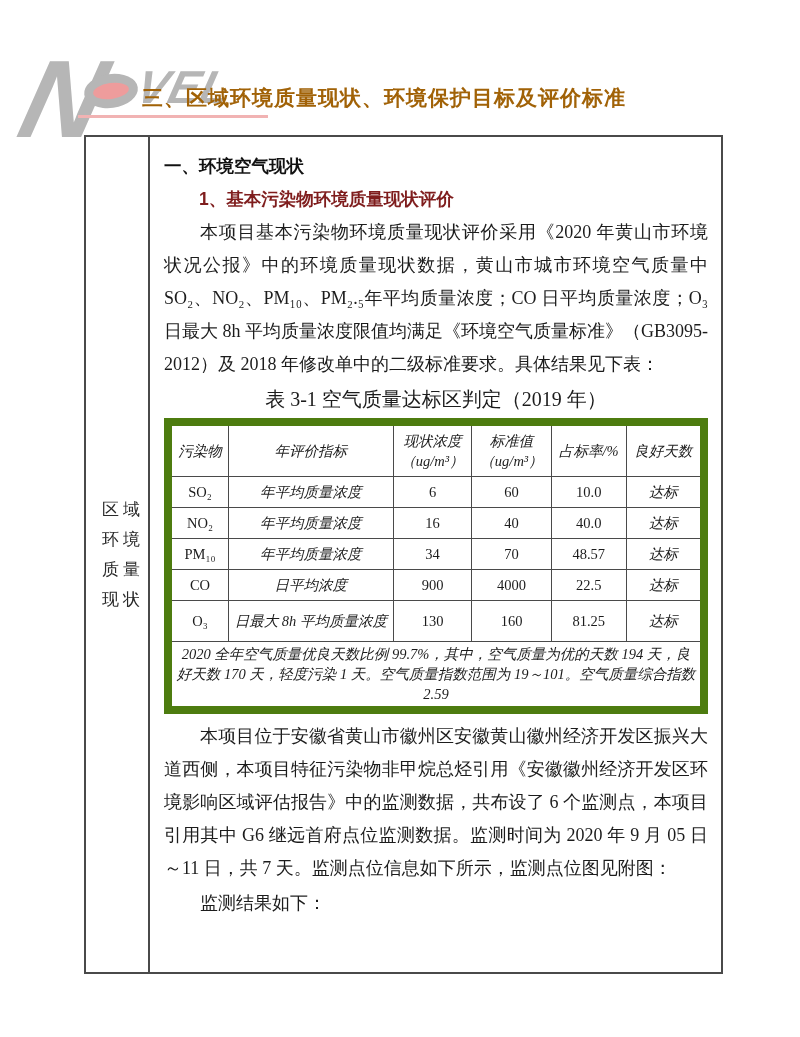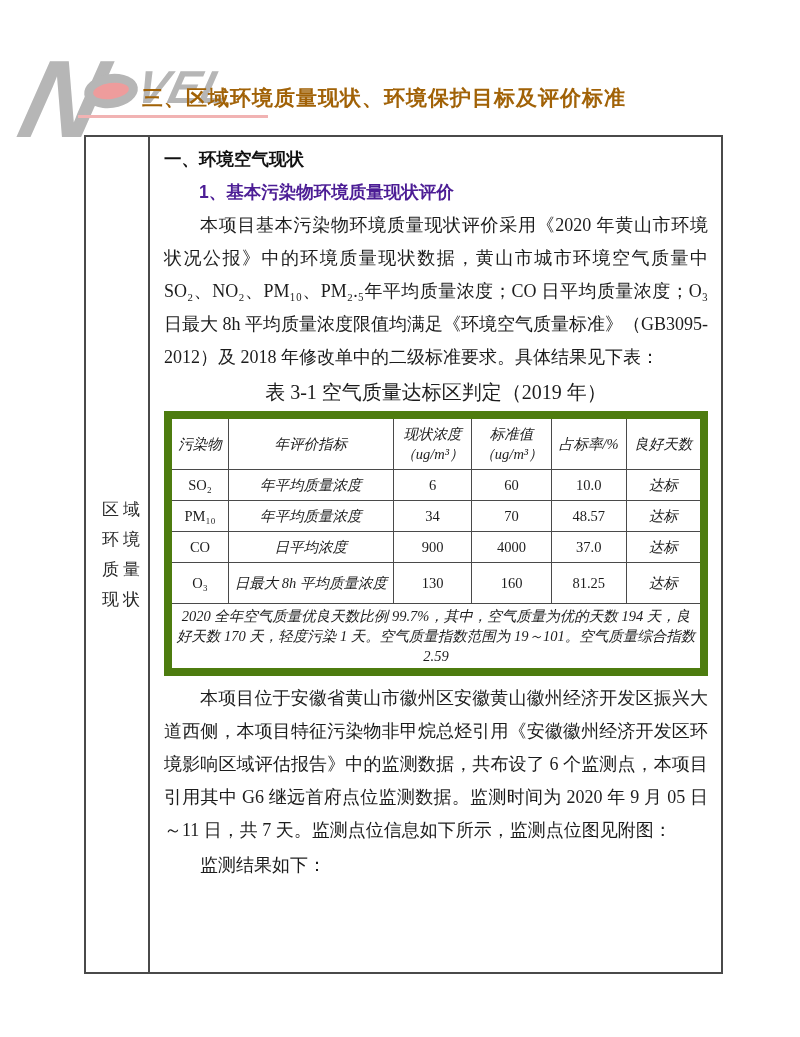--- a/index.html
+++ b/index.html
@@ -20,26 +20,26 @@
   .doc-title{position:absolute;left:64px;top:84px;width:640px;z-index:3;text-align:center;
              font-family:"Liberation Sans","DejaVu Sans",sans-serif;font-weight:bold;font-size:21px;
              letter-spacing:1px;color:#a16207;}
 
   
   .box{position:absolute;left:84px;top:135px;width:635px;height:835px;border:2px solid #4a4a4a;
        display:flex;z-index:3;background:#fff;}
   .side{width:50px;border-right:2px solid #4a4a4a;display:flex;align-items:center;justify-content:center;padding-left:12px;}
   .side-label{width:44px;font-size:17px;line-height:30px;letter-spacing:4px;text-align:center;
               word-break:break-all;color:#2a2a2a;}
-  .content{flex:1;padding:7px 13px 0 14px;overflow:hidden;}
+  .content{flex:1;padding:14px 13px 0 14px;overflow:hidden;}
 
   .h1{font-family:"Liberation Sans","DejaVu Sans",sans-serif;font-weight:bold;font-size:17.5px;
       line-height:30px;margin:0;color:#111;}
   .h2{font-family:"Liberation Sans","DejaVu Sans",sans-serif;font-weight:bold;font-size:17.5px;
-      line-height:30px;margin:3px 0 0;text-indent:2em;color:#4c1d95;}
+      line-height:30px;margin:3px 0 0;text-indent:2em;color:#7f1d1d;}
   .body-p{font-size:18px;line-height:33px;margin:2px 0 0;text-align:justify;text-indent:2em;color:#1c1c1c;}
   .caption{font-size:20px;line-height:30px;text-align:center;margin:3px 0 4px;}
 
   
   table.air{width:100%;border-collapse:collapse;border:8px solid #4d7c0f;table-layout:fixed;}
   table.air th,table.air td{border:1px solid #4a4a4a;text-align:center;padding:2px 3px;
       font-size:14.5px;line-height:20px;}
   table.air th{font-weight:normal;font-style:italic;white-space:pre-line;height:46px;vertical-align:middle;}
   table.air td{height:26px;vertical-align:middle;}
   td.cjk{font-style:italic;}
@@ -100,33 +100,41 @@
         <tbody>
           <tr>
             <td class="num">SO₂</td>
             <td class="cjk">年平均质量浓度</td>
             <td class="num">6</td>
             <td class="num">60</td>
             <td class="num">10.0</td>
             <td class="cjk">达标</td>
           </tr>
           <tr>
+            <td class="num">NO₂</td>
+            <td class="cjk">年平均质量浓度</td>
+            <td class="num">16</td>
+            <td class="num">40</td>
+            <td class="num">40.0</td>
+            <td class="cjk">达标</td>
+          </tr>
+          <tr>
             <td class="num">PM₁₀</td>
             <td class="cjk">年平均质量浓度</td>
             <td class="num">34</td>
             <td class="num">70</td>
             <td class="num">48.57</td>
             <td class="cjk">达标</td>
           </tr>
           <tr>
             <td class="num">CO</td>
             <td class="cjk">日平均浓度</td>
             <td class="num">900</td>
             <td class="num">4000</td>
-            <td class="num">37.0</td>
+            <td class="num">22.5</td>
             <td class="cjk">达标</td>
           </tr>
           <tr class="tall">
             <td class="num">O₃</td>
             <td class="cjk">日最大 8h 平均质量浓度</td>
             <td class="num">130</td>
             <td class="num">160</td>
             <td class="num">81.25</td>
             <td class="cjk">达标</td>
           </tr>

